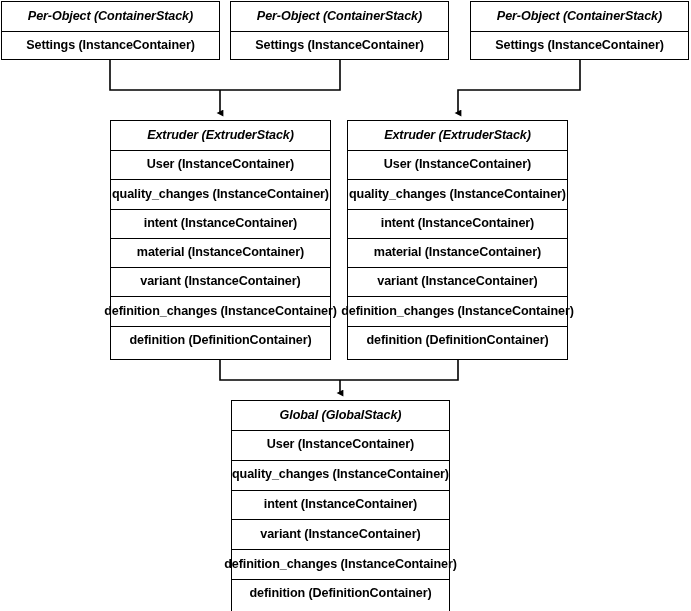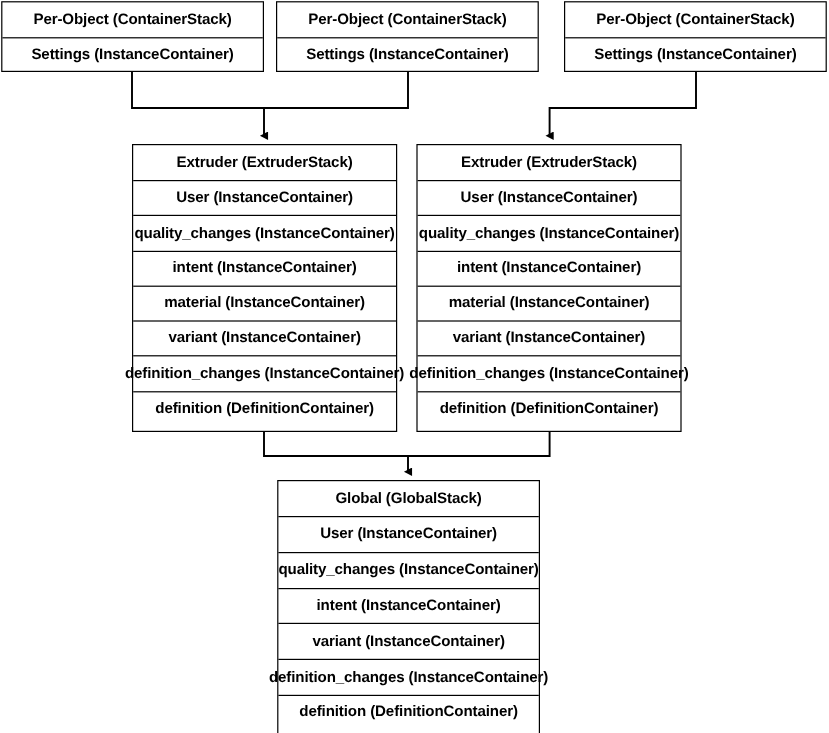--- a/index.html
+++ b/index.html
@@ -45,20 +45,21 @@
     font-size: 12.6px;
     line-height: 1.1;
     color: #000000;
     white-space: nowrap;
     letter-spacing: -0.1px;
     font-weight: bold;
   }
   .node-row.header {
     font-weight: bold;
     font-size: 12.6px;
+    font-style: italic;
   }
   .node-row + .node-row {
     border-top: 1.6px solid #000000;
   }
 </style>
 </head>
 <body>
 
 <div id="diagram-canvas">
 

